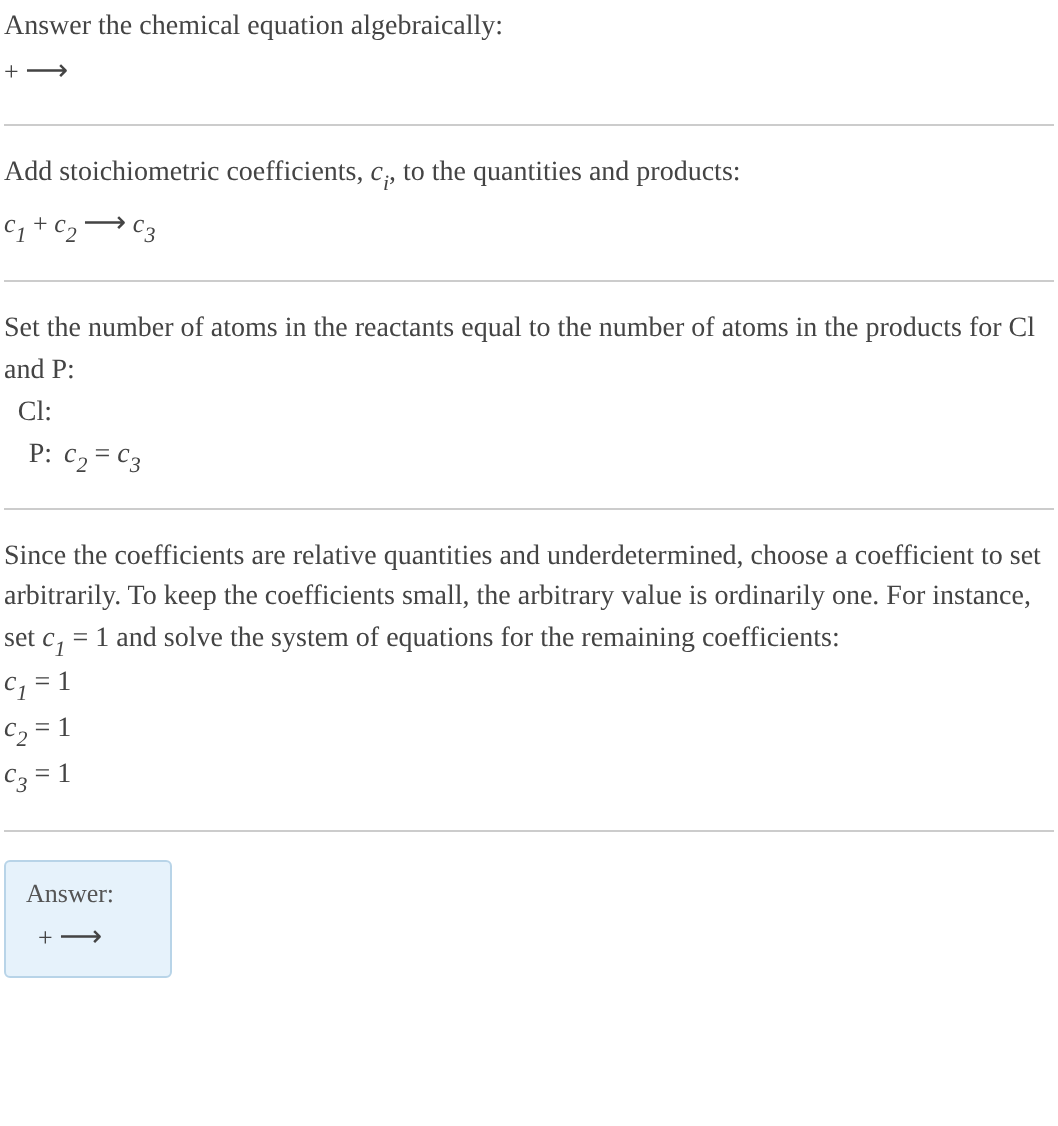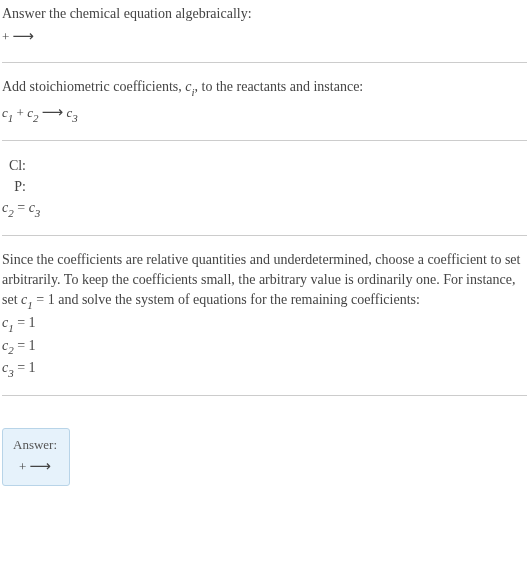--- a/index.html
+++ b/index.html
@@ -38,42 +38,41 @@
       vertical-align: sub;
       position: relative;
       top: 1px;
     }
     .var {
       font-style: italic;
     }
     .table-row {
       display: flex;
       line-height: 1.5;
-      flex-direction: column;
     }
     .table-label {
       width: 30px;
       text-align: right;
       padding-right: 6px;
       color: #444;
     }
     .table-eq {
       color: #444;
     }
     .coeff-line {
       color: #444;
       line-height: 1.45;
     }
     .answer-box {
       display: inline-block;
       background: #e6f2fb;
       border: 1px solid #b8d4e8;
       border-radius: 3px;
-      padding: 8px 12px 10px 10px;
-      margin-top: 18px;
+      padding: 8px 28px 10px 10px;
+      margin-top: 0;
     }
     .answer-label {
       color: #555;
       font-size: 13px;
       margin-bottom: 4px;
     }
     .answer-eq {
       color: #444;
       font-size: 13px;
       text-align: center;
@@ -90,30 +89,31 @@
   <div class="text-line">Answer the chemical equation algebraically:</div>
   <div class="equation-line">
     <span> + </span><span class="arrow"></span><span></span>
   </div>
 </div>
 
 <hr class="divider">
 
 <div class="section">
   <div class="text-line">
-    <span>Add stoichiometric coefficients, </span><span class="var">c</span><span class="sub">i</span><span>, to the reactants and instance:</span>
+    <span>Add stoichiometric coefficients, </span><span class="var">c</span><span class="sub">i</span><span>, to the quantities and products:</span>
   </div>
   <div class="equation-line">
     <span class="var">c</span><span class="sub">1</span><span> + </span><span class="var">c</span><span class="sub">2</span><span>   </span><span class="arrow"></span> <span class="var">c</span><span class="sub">3</span>
   </div>
 </div>
 
 <hr class="divider">
 
 <div class="section">
+  <div class="text-line">Set the number of atoms in the reactants equal to the number of atoms in the products for Cl and P:</div>
   <div>
     <div class="table-row">
       <div class="table-label">Cl: </div>
     </div>
     <div class="table-row">
       <div class="table-label">P: </div>
       <div class="table-eq">
         <span class="var">c</span><span class="sub">2</span><span> = </span><span class="var">c</span><span class="sub">3</span>
       </div>
     </div>

